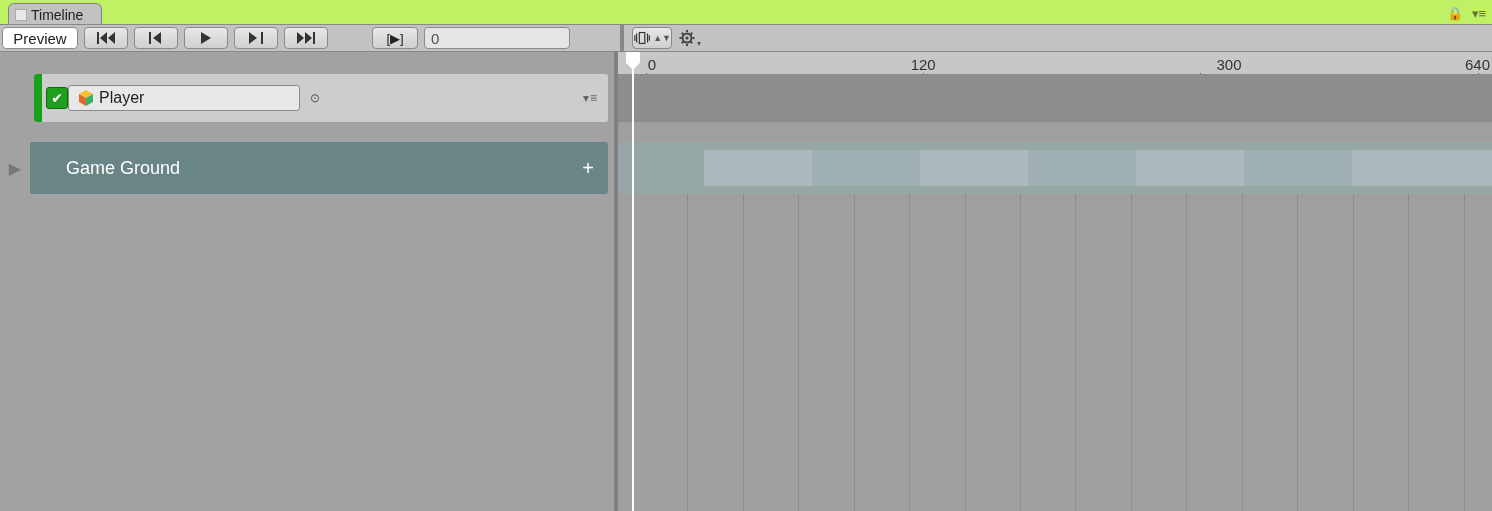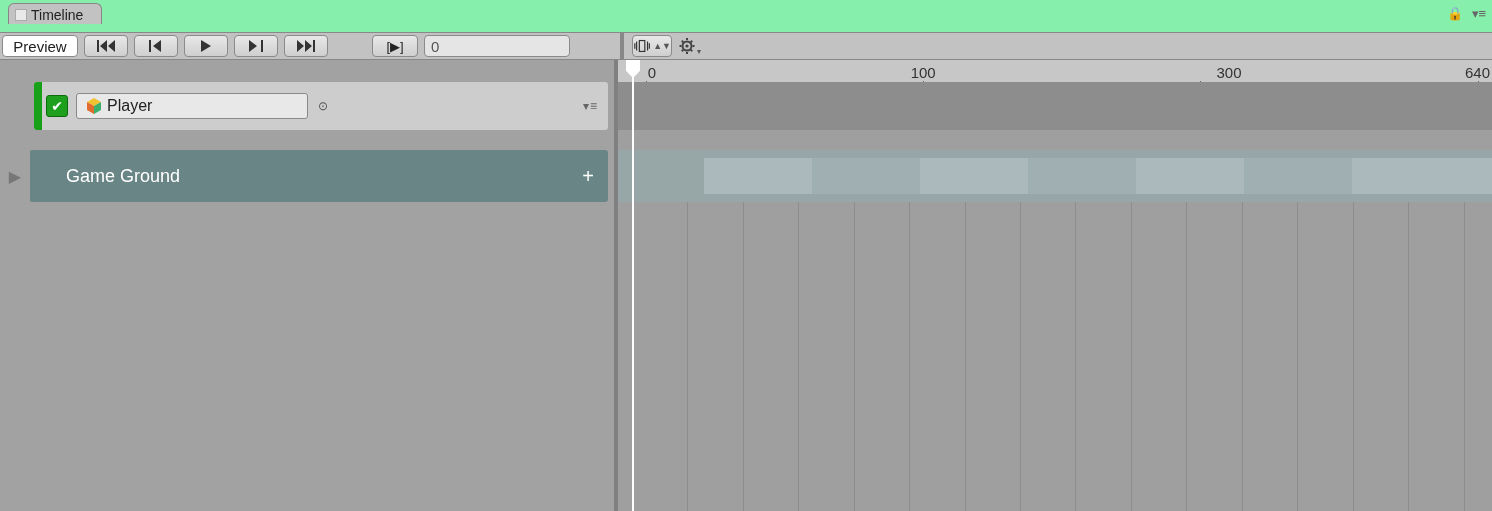--- a/index.html
+++ b/index.html
@@ -1,19 +1,19 @@
 <!DOCTYPE html>
 <html><head>
 <meta charset="utf-8">
 <style>
   * { box-sizing: border-box; margin: 0; padding: 0; font-family: Arial, Helvetica, sans-serif; }
   body { background:#a2a2a2; width:1492px; height:511px; overflow:hidden; color:#222; font-size:13px; }
 
   
-  .tab-row { height:32px; position:relative; background:#86efac; }
+  .tab-row { height:24px; position:relative; background:#bef264; }
   .window-tab { position:absolute; left:8px; top:3px; height:21px; background:#c2c2c2;
     border:1px solid #868686; border-bottom:none; border-radius:6px 6px 0 0; padding:2px 18px 0 6px;
     display:flex; align-items:center; gap:4px; font-size:14px; }
   .window-tab .ico { width:12px; height:12px; border:1px solid #aaa; background:#e9e9e9; }
   .top-right-icons { position:absolute; right:6px; top:6px; display:flex; gap:8px; align-items:center; }
 
   
   .toolbar { height:28px; background:#c2c2c2; border-top:1px solid #888; border-bottom:1px solid #888;
     display:flex; align-items:stretch; }
   .left-tools { width:618px; display:flex; align-items:center; gap:6px; padding:2px; position:relative; }
@@ -46,21 +46,21 @@
   .add-btn .caret { font-size:10px; }
 
   
   .tracks { position:relative; }
   .track-row { display:flex; align-items:center; position:relative; }
   .track1 { height:48px; background:#cdcdcd; margin:22px 6px 0 34px; border-radius:3px; }
   .track1 .colorbar { width:8px; height:100%; background:#18a018; border-radius:3px 0 0 3px; }
   .track1 .chk { width:22px; height:22px; background:#1ea01e; border:1px solid #0d6a0d; border-radius:3px;
     display:flex; align-items:center; justify-content:center; color:#fff; margin-left:4px; font-size:14px; }
   .track1 .cube { width:18px; height:18px; margin-left:4px; position:relative; }
-  .obj-field { flex:0 0 232px; height:26px; margin-left:8px; background:#e8e8e8; border:1px solid #8a8a8a;
+  .obj-field { flex:0 0 232px; height:26px; margin-left:0px; background:#e8e8e8; border:1px solid #8a8a8a;
     border-radius:3px; display:flex; align-items:center; padding:0 4px; font-size:16px; gap:4px; }
   .target-ico { margin-left:10px; font-size:12px; color:#555; }
   .track-menu { margin-left:auto; margin-right:10px; color:#666; font-size:12px; letter-spacing:1px; }
 
   .track2-wrap { display:flex; align-items:center; margin-top:20px; }
   .expand-caret { width:30px; text-align:center; color:#777; font-size:16px; }
   .track2 { flex:1; height:52px; background:#6a8585; margin-right:6px; border-radius:3px;
     display:flex; align-items:center; color:#fff; font-size:18px; }
   .track2 .strip { width:36px; height:100%; background:#6a8585; border-radius:3px 0 0 3px; }
   .track2 .label { margin-left:0px; }
@@ -206,21 +206,21 @@
   <div class="right-pane">
     <div class="ruler">
       <div class="ruler-ticks" id="ruler-ticks">
           <div class="tick major" style="left: 14px;"></div>
           <div class="tick-label" style="left: 20px;">0</div>
           <div class="tick minor" style="left: 69.4348px;"></div>
           <div class="tick minor" style="left: 124.87px;"></div>
           <div class="tick minor" style="left: 180.304px;"></div>
           <div class="tick minor" style="left: 235.739px;"></div>
           <div class="tick major" style="left: 291.174px;"></div>
-          <div class="tick-label" style="left: 291.174px;">100</div>
+          <div class="tick-label" style="left: 291.174px;">120</div>
           <div class="tick minor" style="left: 346.609px;"></div>
           <div class="tick minor" style="left: 402.043px;"></div>
           <div class="tick minor" style="left: 457.478px;"></div>
           <div class="tick minor" style="left: 512.913px;"></div>
           <div class="tick major" style="left: 568.348px;"></div>
           <div class="tick-label" style="left: 597px;">300</div>
           <div class="tick minor" style="left: 623.783px;"></div>
           <div class="tick minor" style="left: 679.217px;"></div>
           <div class="tick minor" style="left: 734.652px;"></div>
           <div class="tick minor" style="left: 790.087px;"></div>

